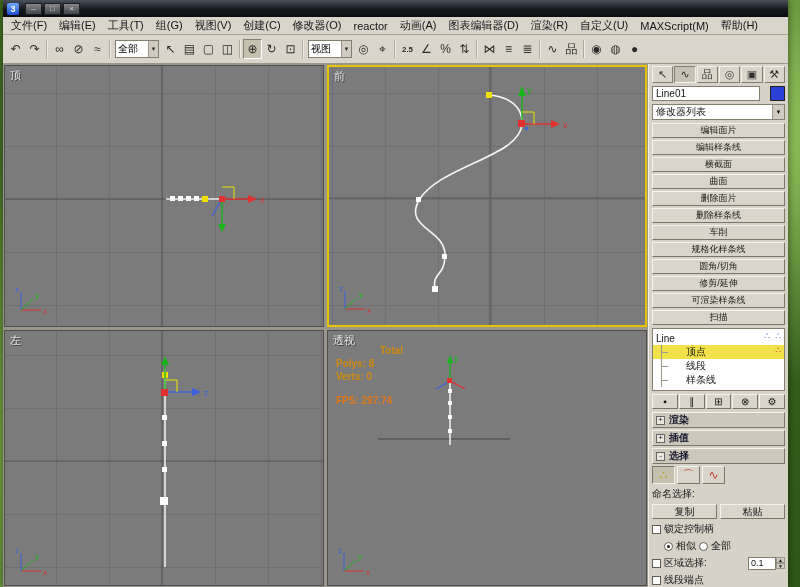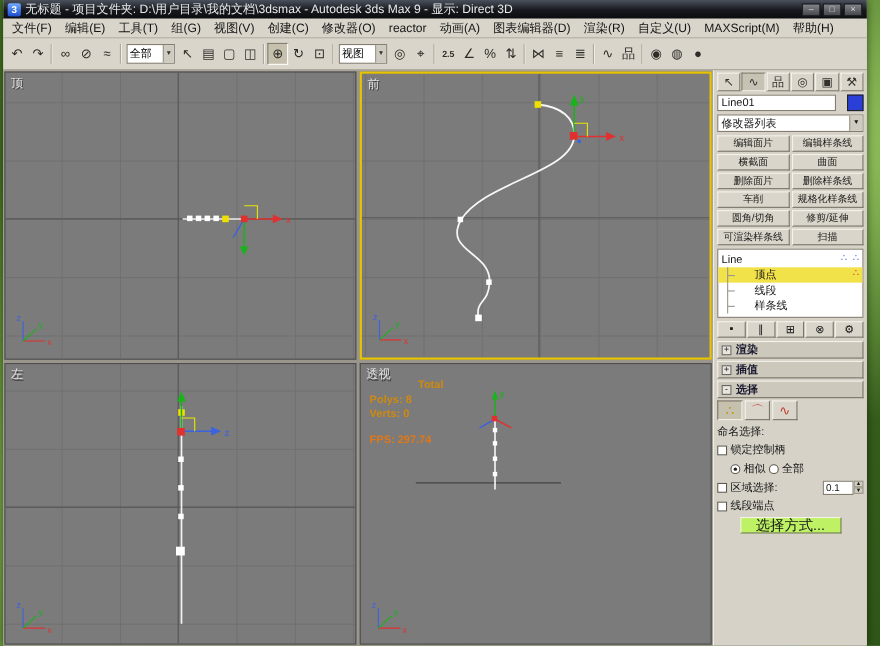--- a/index.html
+++ b/index.html
@@ -68,21 +68,21 @@
   .ptab.active{border-color:#837e6f #f5f2ea #f5f2ea #837e6f;background:#c6c2b4;}
   .namerow{display:flex;gap:10px;margin:2px 0 3px;text-align:right;}
   .namefield{flex:1;height:15px;background:#fff;border:1px solid #837e6f;font-size:10px;padding:0 3px;
     display:flex;align-items:center;}
   .swatch{width:15px;height:15px;flex:none;background:#2a3fd6;border:1px solid #23221e;}
   .modlist{height:16px;background:#fff;border:1px solid #837e6f;display:flex;align-items:flex-end;
     padding-left:3px;margin-bottom:3px;}
   .modlist .dropval{flex:1;}
   .modlist .droparrow{font-size:6px;background:#cfcbc0;border-left:1px solid #9a9689;width:12px;height:14px;
     display:flex;align-items:center;justify-content:center;}
-  .btngrid{display:grid;grid-template-columns:1fr 1fr;gap:2px;margin-bottom:3px;}
+  .btngrid{display:grid;grid-template-columns:1fr;gap:2px;margin-bottom:3px;}
   .pbtn{height:15px;background:#d9d5cb;border:1px solid;border-color:#f5f2ea #7a7569 #7a7569 #f5f2ea;
     font-size:9px;display:flex;align-items:center;justify-content:center;white-space:nowrap;overflow:hidden;color:#1c1b18;}
   .stackbox{background:#fff;border:1px solid #837e6f;height:63px;margin-bottom:3px;padding-top:2px;}
   .stackrow{height:14px;display:flex;align-items:center;font-size:10px;padding:0 3px;position:relative;}
   .stackrow .ticks{position:absolute;font-size:9px;top:0;}
   .ticks.t1{right:14px;color:#4a6cd4;}
   .ticks.t2{right:3px;color:#4a6cd4;}
   .ticks.t3{right:3px;color:#cf3b2b;}
   .stackrow.child{padding-left:33px;}
   .stackrow.child::before{content:"";position:absolute;left:8px;top:0;bottom:0;width:1px;background:#9a9689;}
@@ -121,21 +121,20 @@
   .gray{color:#7a766a;}
 </style>
 </head>
 <body>
 
 <div class="desktop">
 <div class="window">
 
   <div class="titlebar">
     <span class="appicon">3</span>
-    <span class="title">无标题 - 项目文件夹: D:\用户目录\我的文档\3dsmax - Autodesk 3ds Max 9 - 显示: Direct 3D</span>
     <span class="winbtns">
       <span class="wbtn">–</span>
       <span class="wbtn">□</span>
       <span class="wbtn">×</span>
     </span>
   </div>
 
   <div class="menubar">
     <span class="menuitem">文件(F)</span>
     <span class="menuitem">编辑(E)</span>
@@ -405,20 +404,24 @@
       </div>
 
       <div>
         <div class="sobtns">
           <span class="sobtn active">∴</span>
           <span class="sobtn">⌒</span>
           <span class="sobtn">∿</span>
         </div>
         <div class="plabel">命名选择:</div>
         <div class="row">
+          <span class="smbtn">复制</span>
+          <span class="smbtn">粘贴</span>
+        </div>
+        <div class="row">
           <span class="cb"></span>
           <span>锁定控制柄</span>
         </div>
         <div class="row indent">
           <span class="rad on"></span>
           <span>相似</span>
           <span class="rad"></span>
           <span>全部</span>
         </div>
         <div class="row">

